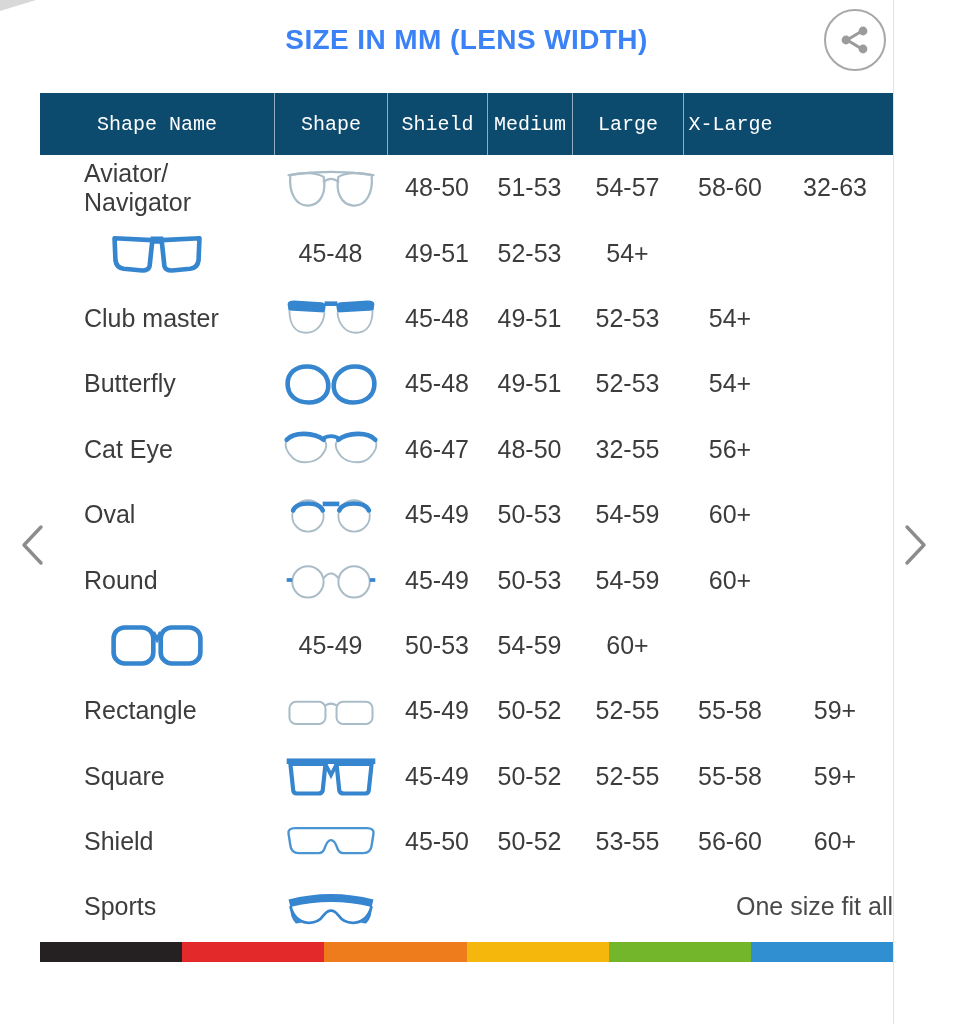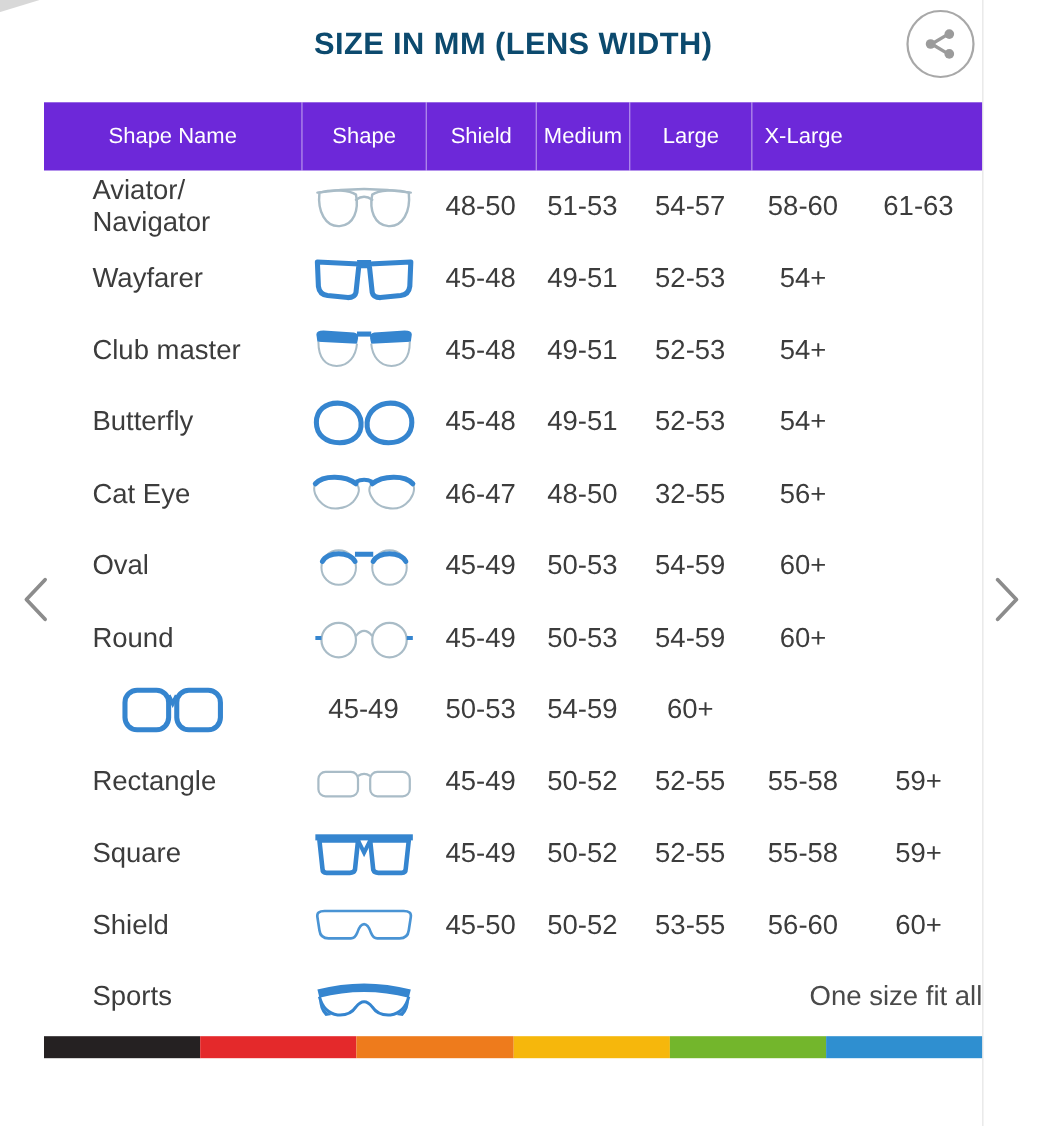--- a/index.html
+++ b/index.html
@@ -7,21 +7,21 @@
     width:957px;height:1024px;position:relative;background:#ffffff;
     font-family:"Liberation Sans", sans-serif;overflow:hidden;
   }
   .corner-artifact{
     position:absolute;left:0;top:0;width:36px;height:11px;
     background:#a9a9a9;opacity:.45;
     clip-path:polygon(0 0,100% 0,0 100%);
   }
   .page-title{
     position:absolute;left:40px;top:24px;width:853px;margin:0;
-    text-align:center;font-size:28px;font-weight:700;color:#0c4a6e;
+    text-align:center;font-size:28px;font-weight:700;color:#3b82f6;
     letter-spacing:.4px;
   }
   .share-btn{
     position:absolute;left:824px;top:9px;width:62px;height:62px;
     border-radius:50%;background:#fff;border:2px solid #a8a8a8;
     display:flex;align-items:center;justify-content:center;
     padding:0;cursor:pointer;box-sizing:border-box;
   }
   .table-wrap{position:absolute;left:40px;top:93px;width:853px;}
   .grid-row{
@@ -70,21 +70,21 @@
         <line x1="9" y1="17" x2="24" y2="26" stroke-width="3"></line>
         <circle cx="8" cy="17" r="4.4" stroke="none"></circle>
         <circle cx="25" cy="8" r="4.4" stroke="none"></circle>
         <circle cx="25" cy="26" r="4.4" stroke="none"></circle>
       </g>
     </svg>
   </span>
 </button>
 
 <div class="table-wrap">
-  <div class="grid-row thead" id="thead" style="background: #6d28d9;">
+  <div class="grid-row thead" id="thead" style="background: #0c4a6e; font-family: Liberation Mono, monospace;">
       <div class="cell">Shape Name</div>
       <div class="cell">Shape</div>
       <div class="cell">Shield</div>
       <div class="cell">Medium</div>
       <div class="cell">Large</div>
       <div class="cell">X-Large</div>
     </div>
   <div class="tbody" id="tbody">
       <div class="grid-row">
         <div class="cell-name">Aviator/ Navigator</div>
@@ -97,24 +97,23 @@
                 <path d="M6 13 Q52 6 98 13"></path>
                 <path d="M44 20 Q52 14 60 20"></path>
               </g>
             </svg>
           </span>
         </div>
         <div class="cell-val">48-50</div>
         <div class="cell-val">51-53</div>
         <div class="cell-val">54-57</div>
         <div class="cell-val">58-60</div>
-        <div class="cell-val">61-63</div>
-      </div>
-      <div class="grid-row">
-        <div class="cell-name">Wayfarer</div>
+        <div class="cell-val">32-63</div>
+      </div>
+      <div class="grid-row">
         <div class="cell-icon">
           <span class="icon-box">
             <svg width="96" height="50" viewBox="0 0 104 54">
               <g fill="none" stroke="#3585cf" stroke-width="5" stroke-linejoin="round">
                 <path d="M6 11 L47 13 L44 41 Q43 46 36 46 L16 44 Q8 43 7 35 Z"></path>
                 <path d="M98 11 L57 13 L60 41 Q61 46 68 46 L88 44 Q96 43 97 35 Z"></path>
               </g>
               <path d="M45 9 L59 9 L58 17 L46 17 Z" fill="#3585cf"></path>
             </svg>
           </span>

